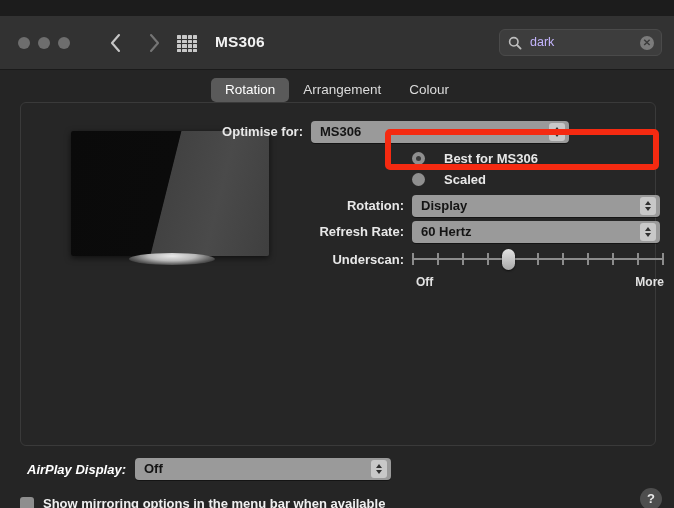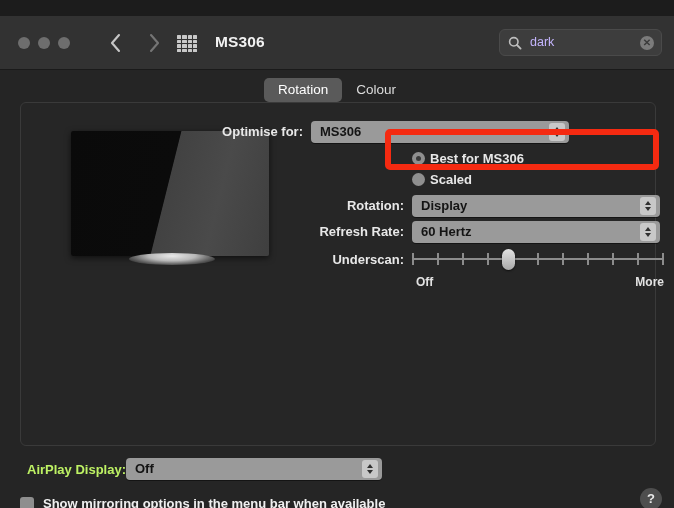--- a/index.html
+++ b/index.html
@@ -232,21 +232,21 @@
   }
   .popup .parrow::after {
     bottom: 4px;
     border-top: 4px solid #303030;
   }
 
   .radio-row {
     position: absolute;
     display: flex;
     align-items: center;
-    gap: 5px;
+    gap: 19px;
   }
   .radio {
     width: 13px; height: 13px;
     border-radius: 50%;
     background: #8f8f8f;
     position: relative;
     flex: none;
   }
   .radio.on::after {
     content: "";
@@ -310,23 +310,25 @@
   }
 
   
   #airplay-row {
     position: absolute;
     left: 27px; top: 442px;
     display: flex;
     align-items: center;
   }
   #airplay-label {
-    color: #bef264;
+    color: #ffffff;
     font-size: 13px;
     font-weight: bold;
+    margin-right: 9px;
+    font-style: italic;
   }
   #airplay-popup {
     width: 256px;
   }
   #mirror-row {
     position: absolute;
     left: 20px; top: 480px;
     display: flex;
     align-items: center;
     gap: 9px;
@@ -423,20 +425,21 @@
           <line x1="9" y1="9" x2="12.6" y2="12.6" stroke="#bdbdbd" stroke-width="1.8" stroke-linecap="round"></line>
         </svg>
       </span>
       <input id="search-input" type="text" value="dark" style="">
       <span id="search-clear">✕</span>
     </div>
   </div>
 
   <div id="tabbar">
     <span class="tab selected">Rotation</span>
+    <span class="tab">Arrangement</span>
     <span class="tab">Colour</span>
   </div>
 
   <div id="panel">
 
     <div id="display-preview">
       <div id="tv-body"></div>
       <div id="tv-stand"></div>
     </div>
 

